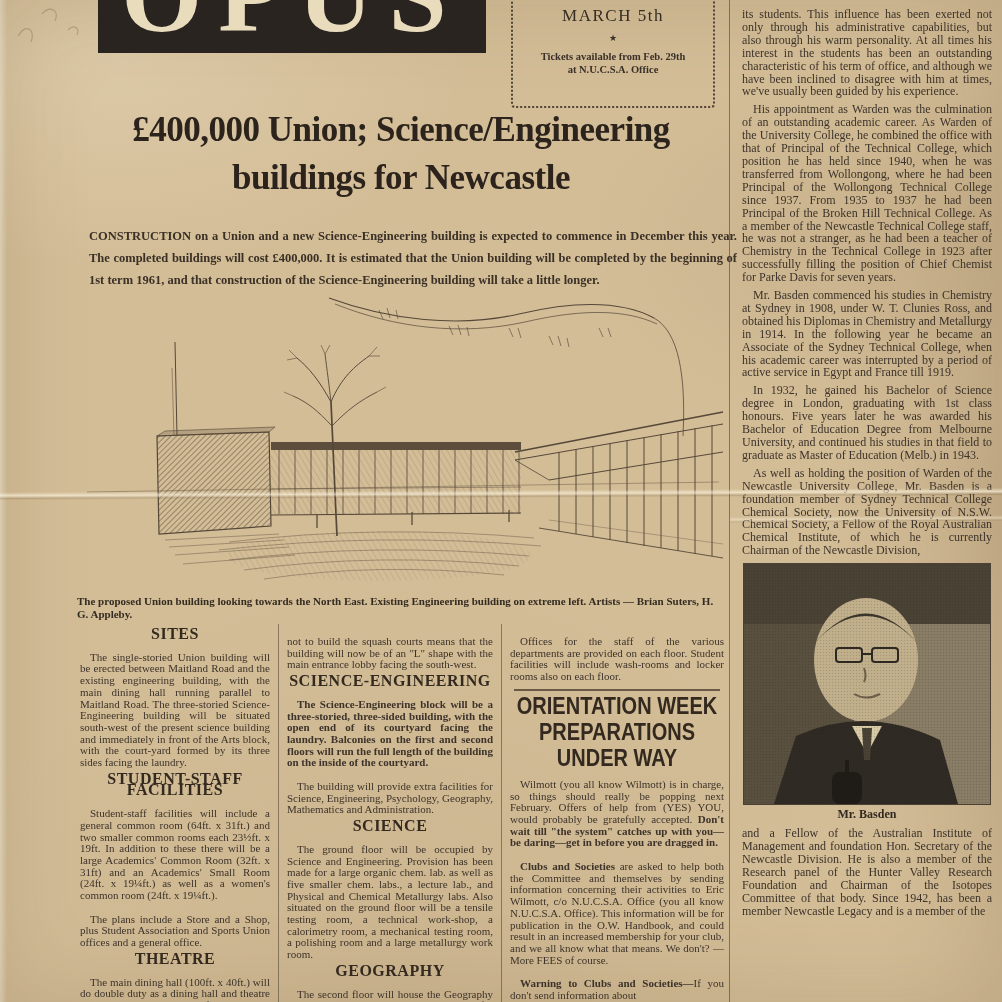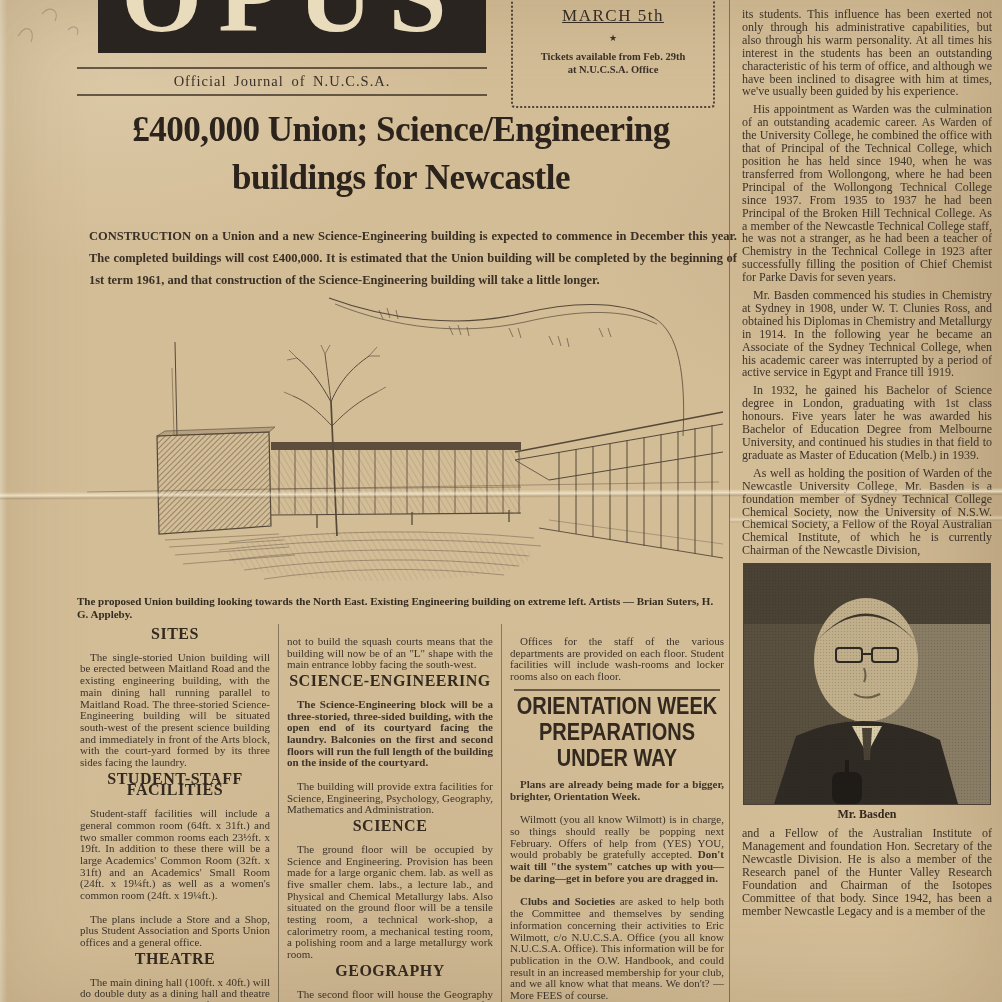--- a/index.html
+++ b/index.html
@@ -32,21 +32,21 @@
     left:77px;top:67px;width:410px;text-align:center;
     border-top:2px solid rgba(62,50,38,.75);border-bottom:2px solid rgba(62,50,38,.75);
     padding:4px 0 4px 0;font-size:14.5px;letter-spacing:1px;word-spacing:3px;color:#3a3028;
   }
   
   .ticket-box{
     left:511px;top:-14px;width:200px;height:104px;
     border:2.5px dotted #4e4236;border-radius:4px;
     text-align:center;padding-top:14px;box-sizing:content-box;
   }
-  .ticket-date{font-size:17px;letter-spacing:1.5px;color:#352c22;margin-top:4px;text-decoration:underline;}
+  .ticket-date{font-size:17px;letter-spacing:1.5px;color:#352c22;margin-top:4px;}
   .ticket-star{font-size:9px;color:#3a3028;margin-top:7px;}
   .ticket-lines{margin-top:8px;font-size:10.5px;font-weight:bold;line-height:12.5px;color:#3a3028;}
   
   .main-vrule{left:729px;top:0;width:1px;height:1002px;background:rgba(64,52,40,.55);}
   .colrule{width:1px;background:rgba(64,52,40,.5);margin:0 8px;}
   
   .headline{
     left:76px;top:106px;width:650px;margin:0;text-align:center;
     font-size:35px;line-height:48px;font-weight:bold;color:#2c241c;letter-spacing:-0.5px;
   }
@@ -111,21 +111,20 @@
 
 <div class="page">
 
   <svg class="abs scribble" width="80" height="50" viewBox="0 0 80 50">
     <path d="M8,36 C16,22 26,30 21,42 M32,14 C40,5 50,10 45,21 M58,30 C64,24 70,28 67,35" stroke="rgba(90,70,50,.28)" stroke-width="1.2" fill="none"></path>
   </svg>
 
   <div class="abs masthead-box">
     <span class="masthead-title">OPUS</span>
   </div>
-  <div class="abs journal-line">Official Journal of N.U.C.S.A.</div>
 
   <div class="abs ticket-box">
     <div class="ticket-date">MARCH 5th</div>
     <div class="ticket-star">★</div>
     <div class="ticket-lines">
       <div>Tickets available from Feb. 29th</div>
       <div>at N.U.C.S.A. Office</div>
     </div>
   </div>
 
@@ -230,32 +229,31 @@
     </div>
     <div class="colrule"></div>
     <div class="col3">
       <p>Offices for the staff of the various departments are provided on each floor.  Student facilities will include wash-rooms and locker rooms also on each floor.</p>
       <div class="short-rule"></div>
       <div class="ow-headline">
         <div>ORIENTATION WEEK</div>
         <div>PREPARATIONS</div>
         <div>UNDER WAY</div>
       </div>
-      <p class="bold-p">Plans are already being made for a bigger, brighter, Orientation Week.</p>
       <p><span>Wilmott (you all know Wilmott) is in charge, so things should really be popping next February.  Offers of help from (YES) YOU, would probably be gratefully accepted.  </span><b>Don't wait till "the system" catches up with you—be daring—get in before you are dragged in.</b></p>
       <p><b>Clubs and Societies</b><span> are asked to help both the Committee and themselves by sending information concerning their activities to Eric Wilmott, c/o N.U.C.S.A. Office (you all know N.U.C.S.A. Office).  This information will be for publication in the O.W. Handbook, and could result in an increased membership for your club, and we all know what that means.  We don't? — More FEES of course.</span></p>
       <p><b>Warning to Clubs and Societies—</b><span>If you don't send information about</span></p>
     </div>
   </div>
 
   <div class="abs right-col">
     <p class="noindent">its students.  This influence has been exerted not only through his administrative capabilities, but also through his warm personality.  At all times his interest in the students has been an outstanding characteristic of his term of office, and although we have been inclined to disagree with him at times, we've usually been guided by his experience.</p>
     <p>His appointment as Warden was the culmination of an outstanding academic career.  As Warden of the University College, he combined the office with that of Principal of the Technical College, which position he has held since 1940, when he was transferred from Wollongong, where he had been Principal of the Wollongong Technical College since 1937.  From 1935 to 1937 he had been Principal of the Broken Hill Technical College.  As a member of the Newcastle Technical College staff, he was not a stranger, as he had been a teacher of Chemistry in the Technical College in 1923 after successfully filling the position of Chief Chemist for Parke Davis for seven years.</p>
     <p>Mr. Basden commenced his studies in Chemistry at Sydney in 1908, under W. T. Clunies Ross, and obtained his Diplomas in Chemistry and Metallurgy in 1914.  In the following year he became an Associate of the Sydney Technical College, when his academic career was interrupted by a period of active service in Egypt and France till 1919.</p>
-    <p>In 1932, he gained his Bachelor of Science degree in London, graduating with 1st class honours.  Five years later he was awarded his Bachelor of Education Degree from Melbourne University, and continued his studies in that field to graduate as Master of Education (Melb.) in 1939.</p>
+    <p>In 1932, he gained his Bachelor of Science degree in London, graduating with 1st class honours.  Five years later he was awarded his Bachelor of Education Degree from Melbourne University, and continued his studies in that field to graduate as Master of Education (Melb.) in 1943.</p>
     <p>As well as holding the position of Warden of the Newcastle University College, Mr. Basden is a foundation member of Sydney Technical College Chemical Society, now the University of N.S.W. Chemical Society, a Fellow of the Royal Australian Chemical Institute, of which he is currently Chairman of the Newcastle Division,</p>
     <div class="photo">
       <svg width="246" height="240" viewBox="0 0 246 240">
         <defs>
           <pattern id="dots" width="3" height="3" patternUnits="userSpaceOnUse">
             <circle cx="1.5" cy="1.5" r="0.7" fill="rgba(30,25,20,0.35)"></circle>
           </pattern>
         </defs>
         <rect width="246" height="240" fill="#59503f"></rect>
         <rect x="110" y="0" width="136" height="240" fill="#8a7d66"></rect>

